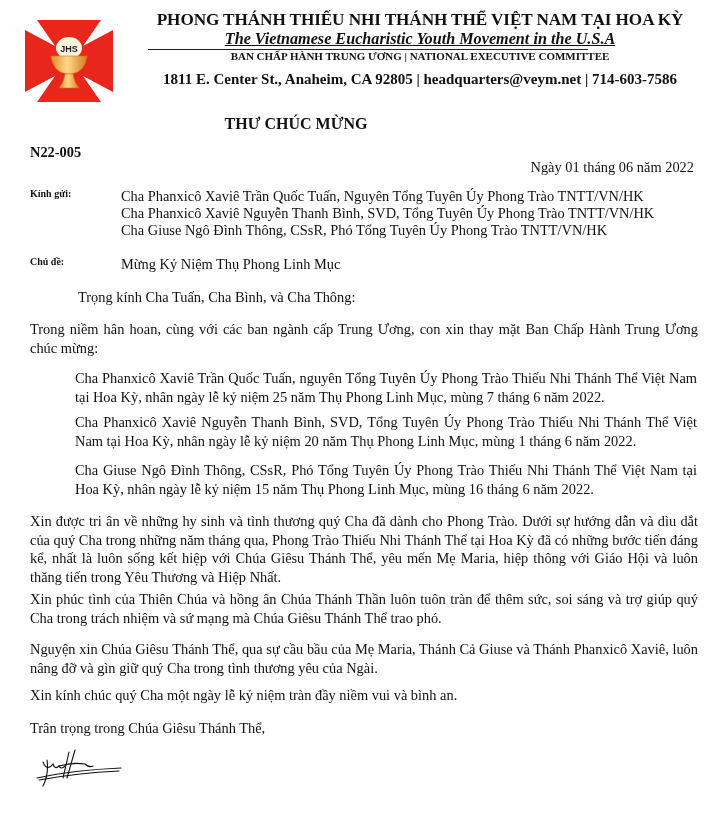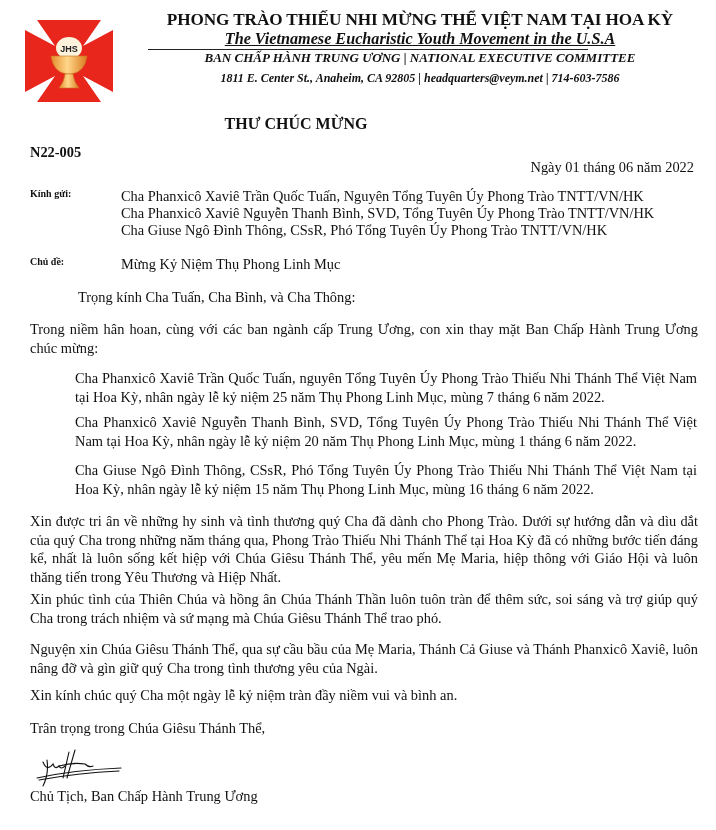--- a/index.html
+++ b/index.html
@@ -7,22 +7,22 @@
     width: 716px; height: 830px; overflow: hidden; position: relative;
     font-family: "Liberation Serif", "DejaVu Serif", serif;
     color: #111111;
   }
   .abs { position: absolute; }
   .logo { left: 25px; top: 20px; width: 72px; height: 82px; }
   .hdr { left: 130px; width: 580px; text-align: center; white-space: nowrap; }
   .hdr1 { top: 10px; font-weight: bold; font-size: 17.2px; letter-spacing: -0.1px; }
   .hdr2 { top: 30px; font-weight: bold; font-style: italic; font-size: 16.2px; text-decoration: underline; }
   .hdr-rule { left: 148px; top: 49px; width: 440px; height: 0; border-top: 1.2px solid #222; }
-  .hdr3 { top: 50px; font-weight: bold; font-size: 13px; font-style: italic; }
-  .hdr4 { top: 71px; font-weight: bold; font-style: italic; font-size: 12px; }
+  .hdr3 { top: 50px; font-weight: bold; font-size: 11px; }
+  .hdr4 { top: 71px; font-weight: bold; font-size: 15px; }
   .title { left: 0; width: 592px; top: 115px; text-align: center; font-weight: bold; font-size: 16px; }
   .ref { left: 30px; top: 144px; font-weight: bold; font-size: 14.4px; }
   .date { right: 22px; top: 159px; font-size: 14.4px; }
   .lbl { left: 30px; font-weight: bold; font-size: 10px; }
   .txt { font-size: 14.4px; line-height: 17px; }
   .recips { left: 121px; top: 188px; }
   .p { left: 30px; width: 668px; font-size: 14.4px; line-height: 18.5px; text-align: justify; }
   .ind { left: 75px; width: 622px; }
   .sig { left: 33px; top: 748px; width: 90px; height: 40px; }
   .signame { left: 30px; top: 788px; font-size: 14.4px; line-height: 17.5px; }
@@ -44,21 +44,21 @@
 
     <ellipse cx="44" cy="28" rx="13" ry="11" fill="#fdf2dc"></ellipse>
     <text x="44" y="32" font-size="9" font-weight="bold" text-anchor="middle" font-family="Liberation Sans, sans-serif" fill="#222">JHS</text>
 
     <path d="M26,36 L62,36 Q60,52 46,54 L42,54 Q28,52 26,36 Z" fill="url(#gold)" stroke="#c8741e" stroke-width="0.6"></path>
 
     <path d="M40,54 L48,54 Q49,62 54,68 L34,68 Q39,62 40,54 Z" fill="url(#gold)" stroke="#c8741e" stroke-width="0.6"></path>
   </svg>
 </div>
 
-<div class="abs hdr hdr1">PHONG TRÀO THIẾU NHI MỪNG THỂ VIỆT NAM TẠI HOA KỲ</div>
+<div class="abs hdr hdr1">PHONG THÁNH THIẾU NHI THÁNH THỂ VIỆT NAM TẠI HOA KỲ</div>
 <div class="abs hdr hdr2">The Vietnamese Eucharistic Youth Movement in the U.S.A</div>
 <div class="abs hdr-rule"></div>
 <div class="abs hdr hdr3">BAN CHẤP HÀNH TRUNG ƯƠNG | NATIONAL EXECUTIVE COMMITTEE</div>
 <div class="abs hdr hdr4">1811 E. Center St., Anaheim, CA 92805 | headquarters@veym.net | 714-603-7586</div>
 
 <div class="abs title">THƯ CHÚC MỪNG</div>
 <div class="abs ref">N22-005</div>
 <div class="abs date">Ngày 01 tháng 06 năm 2022</div>
 
 <div class="abs lbl" style="top:188px;">Kính gửi:</div>
@@ -90,14 +90,13 @@
     <path d="M14,12 Q16,26 10,38"></path>
     <path d="M10,14 Q14,24 20,16 Q22,22 26,18 Q28,22 32,18"></path>
     <path d="M36,4 L30,30"></path>
     <path d="M42,2 L34,30"></path>
     <path d="M26,18 Q40,14 52,16 Q56,20 60,18"></path>
     <path d="M4,30 Q40,22 88,20"></path>
     <path d="M6,32 Q44,25 86,23"></path>
   </svg>
 </div>
 <div class="abs signame">
-  <div>Chủ Tịch, Ban Chấp Hành Trung Ương</div>
 </div>
 
 </body></html>

